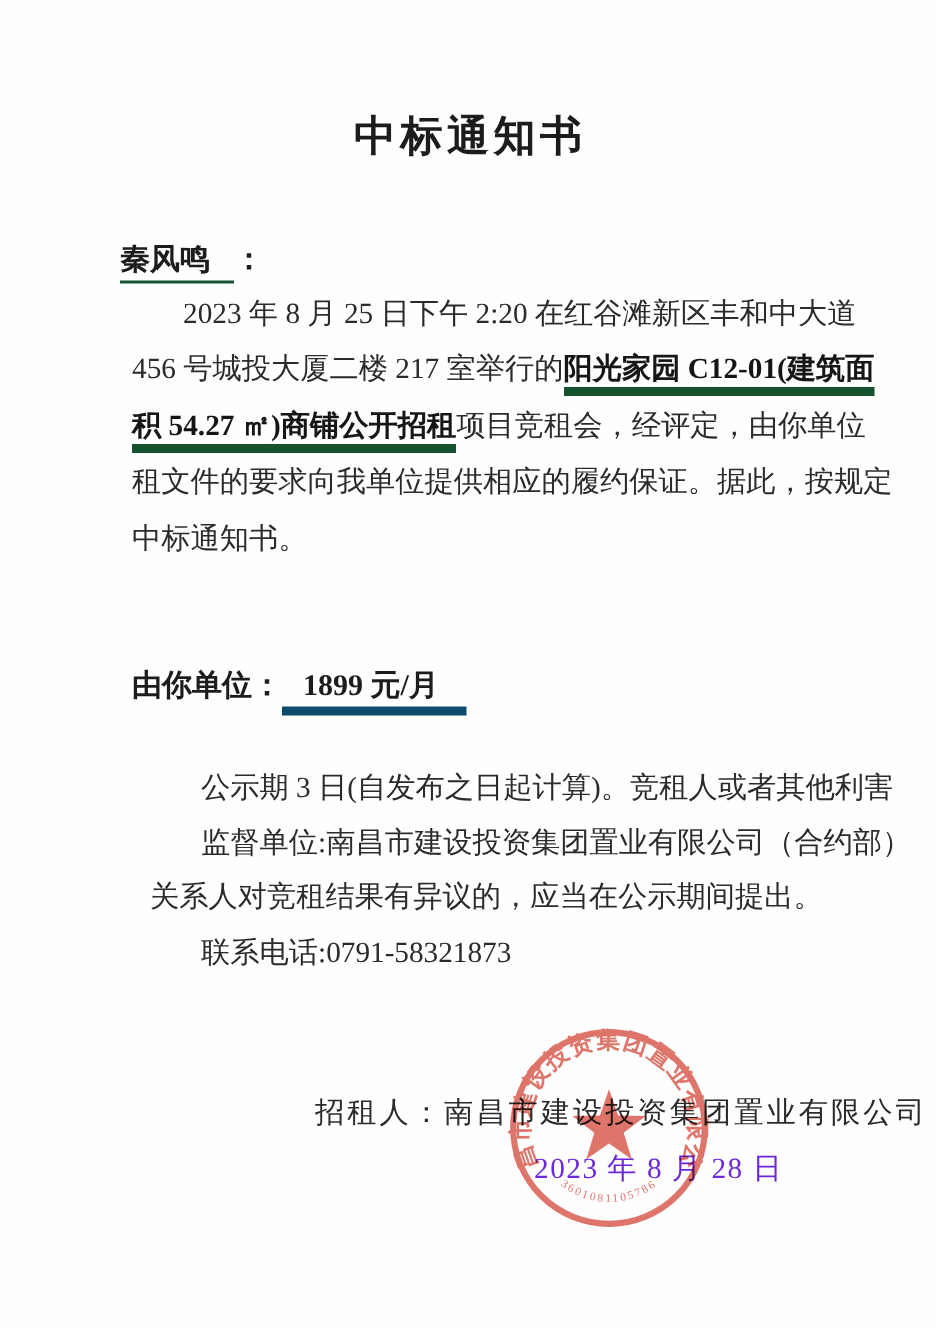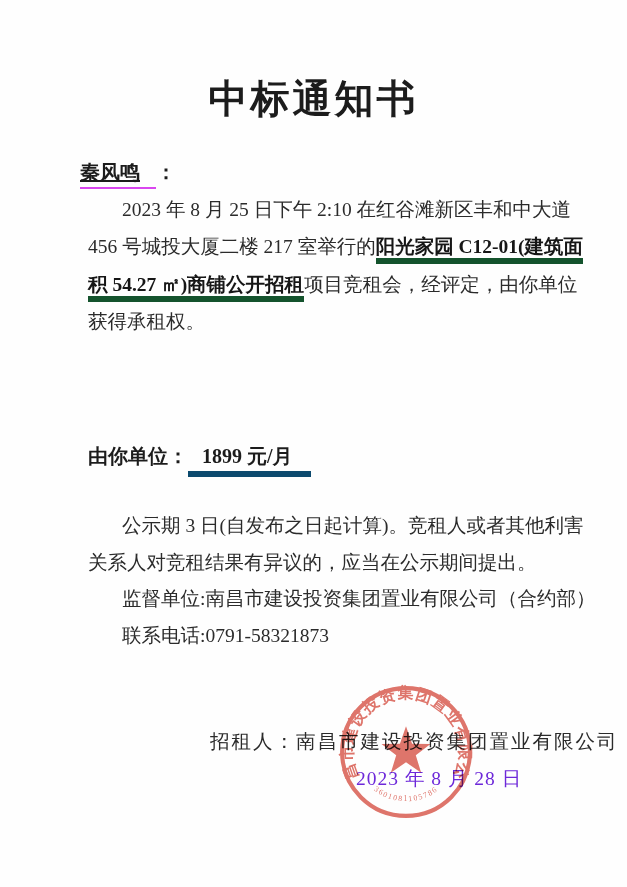--- a/index.html
+++ b/index.html
@@ -15,50 +15,49 @@
     overflow: hidden;
     font-family: "Liberation Serif", "DejaVu Serif", serif;
     color: #262626;
   }
   .doc-title {
     position: absolute;
     top: 72px;
     left: 0;
     width: 627px;
     text-align: center;
-    font-size: 39px;
+    font-size: 28px;
     font-weight: bold;
     letter-spacing: 3px;
     color: #1c1c1c;
   }
   .recipient {
     position: absolute;
     top: 159px;
     left: 80px;
     font-size: 20px;
     font-weight: bold;
     color: #1c1c1c;
   }
   .recipient .name {
     display: inline-block;
-    border-bottom: 2px solid #d946ef;
+    border-bottom: 2px solid #14532d;
     padding: 0 16px 1px 0;
-    text-decoration: underline;
   }
   .para {
     position: absolute;
     left: 88px;
     width: 482px;
     font-size: 19.5px;
     color: #2b2b2b;
   }
   #para1 { top: 191px; }
   #para1 .line { height: 37.4px; line-height: 37.4px; }
   #para2 { top: 508px; }
-  #para2 .line { height: 36.6px; line-height: 36.6px; }
+  #para2 .line { height: 36.6px; line-height: 36.6px; margin-left: 12px; }
   .line {
     white-space: nowrap;
     text-align-last: left;
   }
   .line.full { text-align-last: justify; }
   .line.indent { text-indent: 34px; }
   .bu {
     font-weight: bold;
     color: #161616;
     border-bottom: 6px solid #14532d;
@@ -113,34 +112,35 @@
 
 <div class="page">
 
   <div class="doc-title">中标通知书</div>
 
   <div class="recipient">
     <span class="name">秦风鸣</span><span>：</span>
   </div>
 
   <div class="para" id="para1">
-      <div class="line full indent"><span>2023 年 8 月 25 日下午 2:10 在红谷滩新区丰和中大道</span></div>
+      <div class="line full indent"><span>2023 年 8 月 25 日下午 2:20 在红谷滩新区丰和中大道</span></div>
       <div class="line full"><span>456 号城投大厦二楼 217 室举行的</span><span class="bu">阳光家园 C12-01(建筑面</span></div>
       <div class="line full"><span class="bu">积 54.27 ㎡)商铺公开招租</span><span>项目竞租会，经评定，由你单位</span></div>
-      <div class="line"><span>获得承租权。</span></div>
+      <div class="line full"><span>租文件的要求向我单位提供相应的履约保证。据此，按规定</span></div>
+      <div class="line"><span>中标通知书。</span></div>
     </div>
 
   <div class="result-line">
     <span>由你单位：</span><span class="value">1899 元/月</span>
   </div>
 
   <div class="para" id="para2">
       <div class="line full indent"><span>公示期 3 日(自发布之日起计算)。竞租人或者其他利害</span></div>
+      <div class="line indent"><span>监督单位:南昌市建设投资集团置业有限公司（合约部）</span></div>
       <div class="line"><span>关系人对竞租结果有异议的，应当在公示期间提出。</span></div>
-      <div class="line indent"><span>监督单位:南昌市建设投资集团置业有限公司（合约部）</span></div>
       <div class="line indent"><span>联系电话:0791-58321873</span></div>
     </div>
 
   <div class="sign-issuer">
     <span>招租人：</span><span>南昌市建设投资集团置业有限公司</span>
   </div>
 
   <div class="sign-date">2023 年 8 月 28 日</div>
 
   <svg class="seal" viewBox="0 0 132 132" aria-hidden="true">

